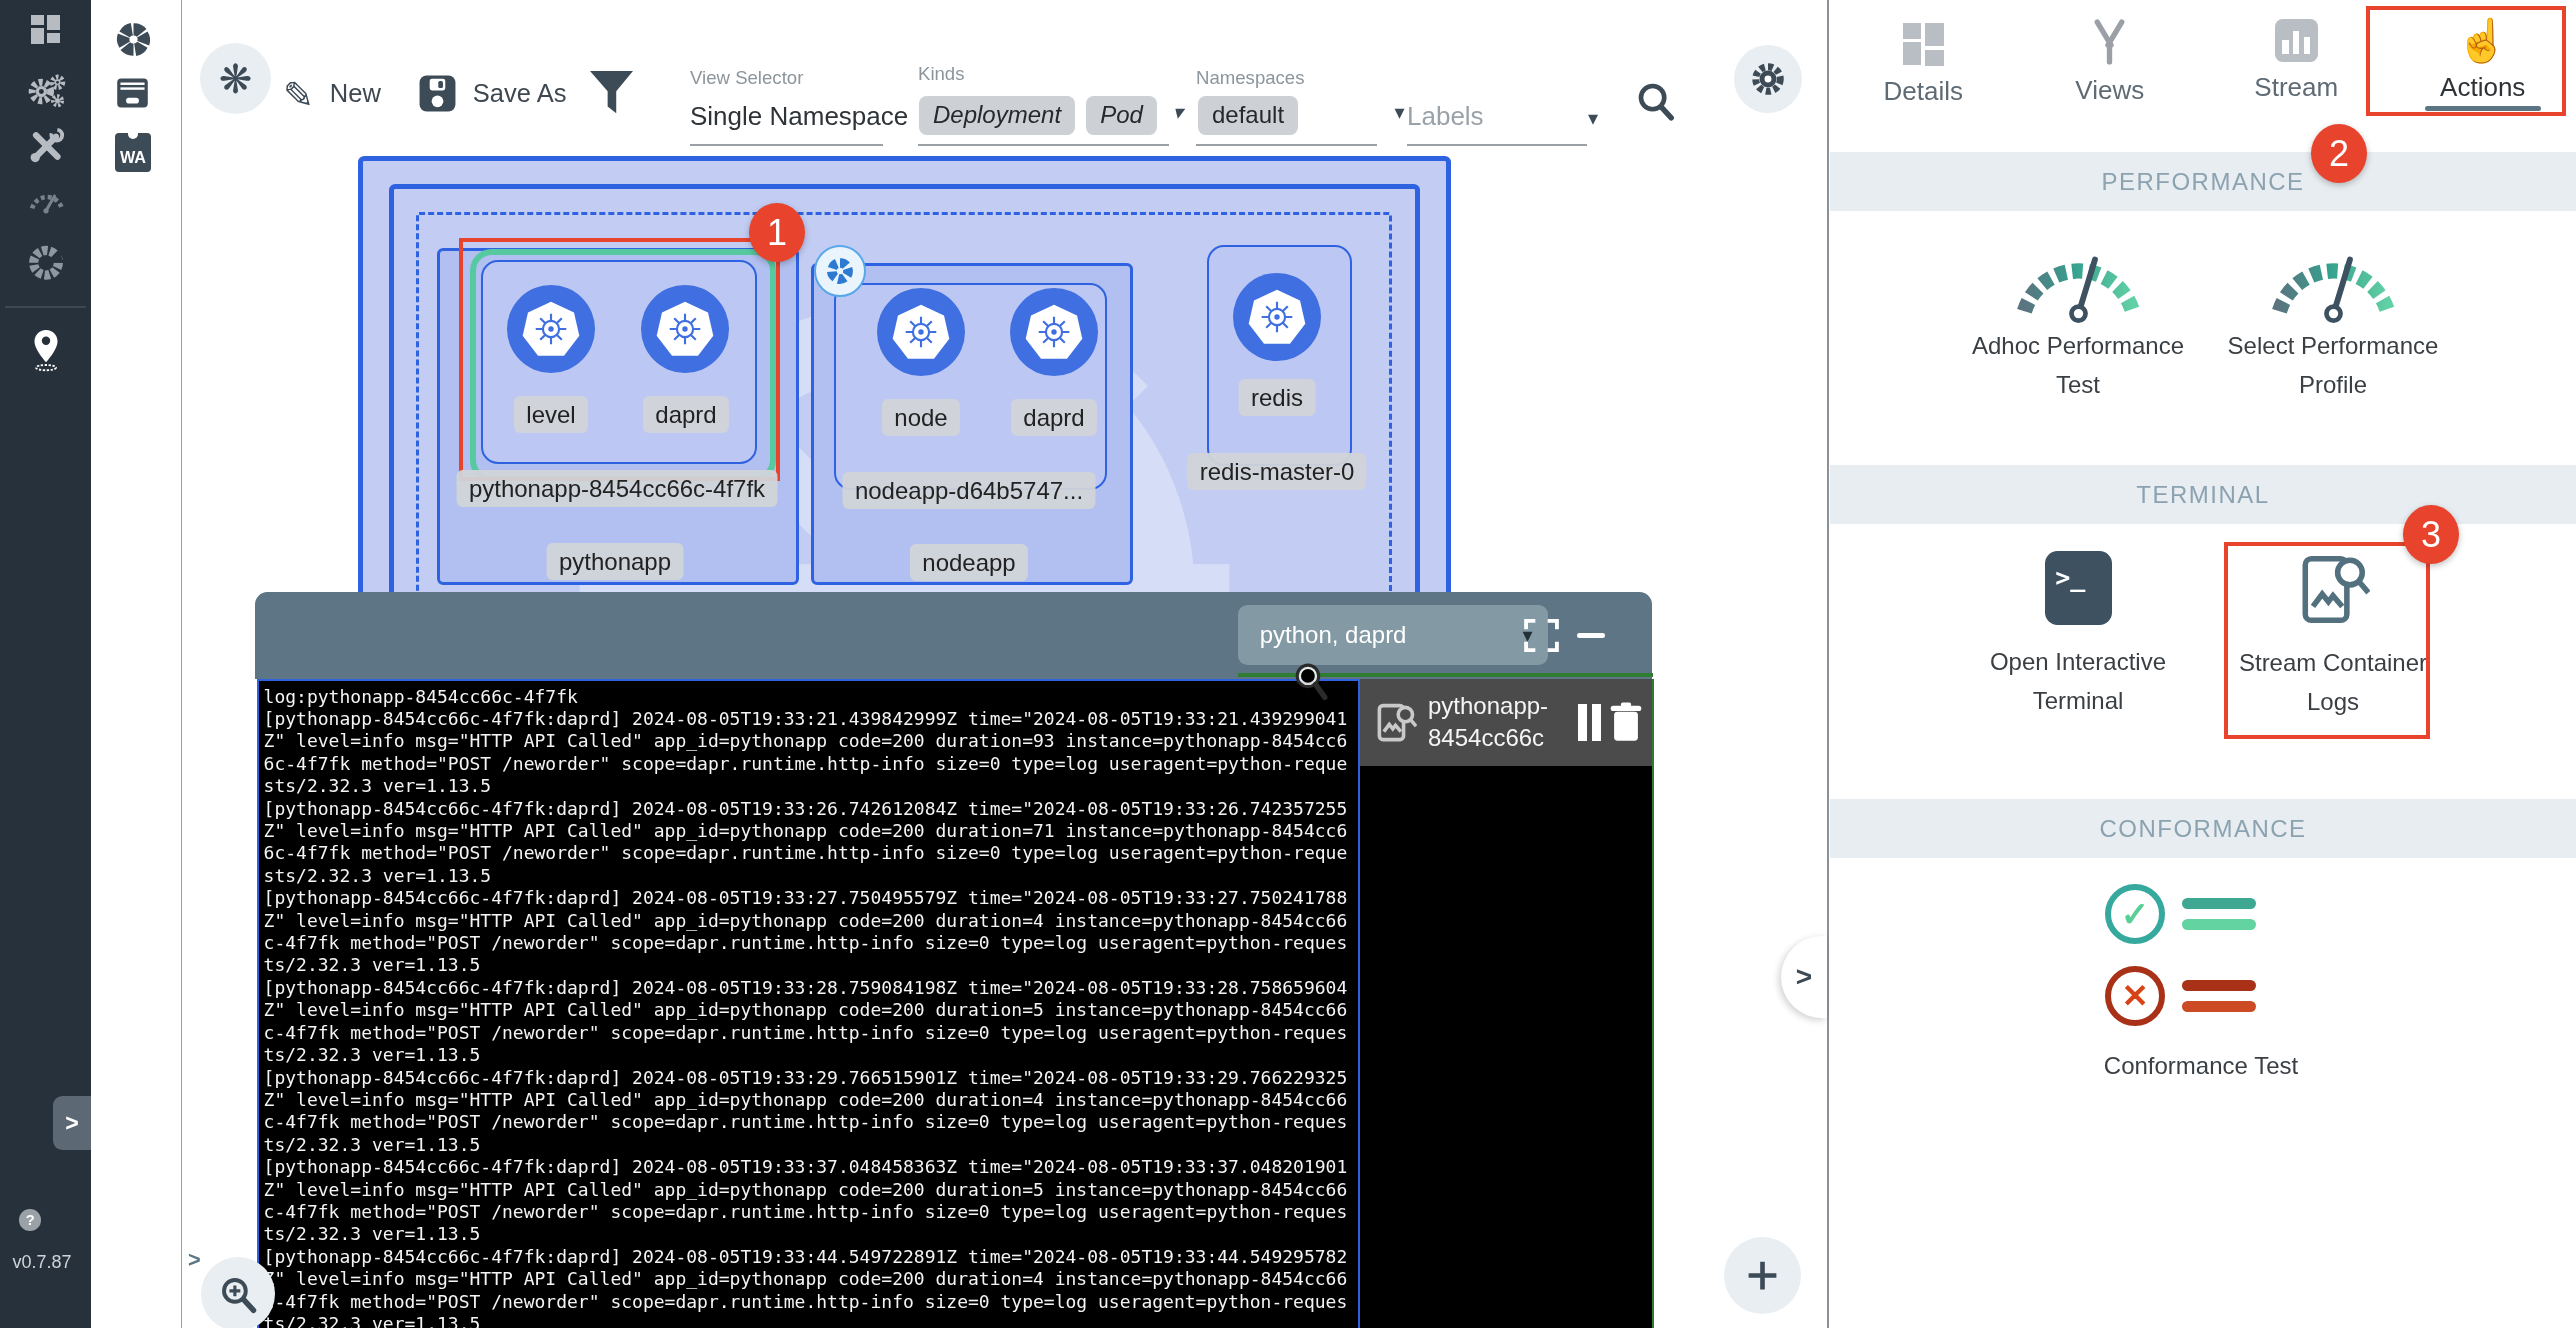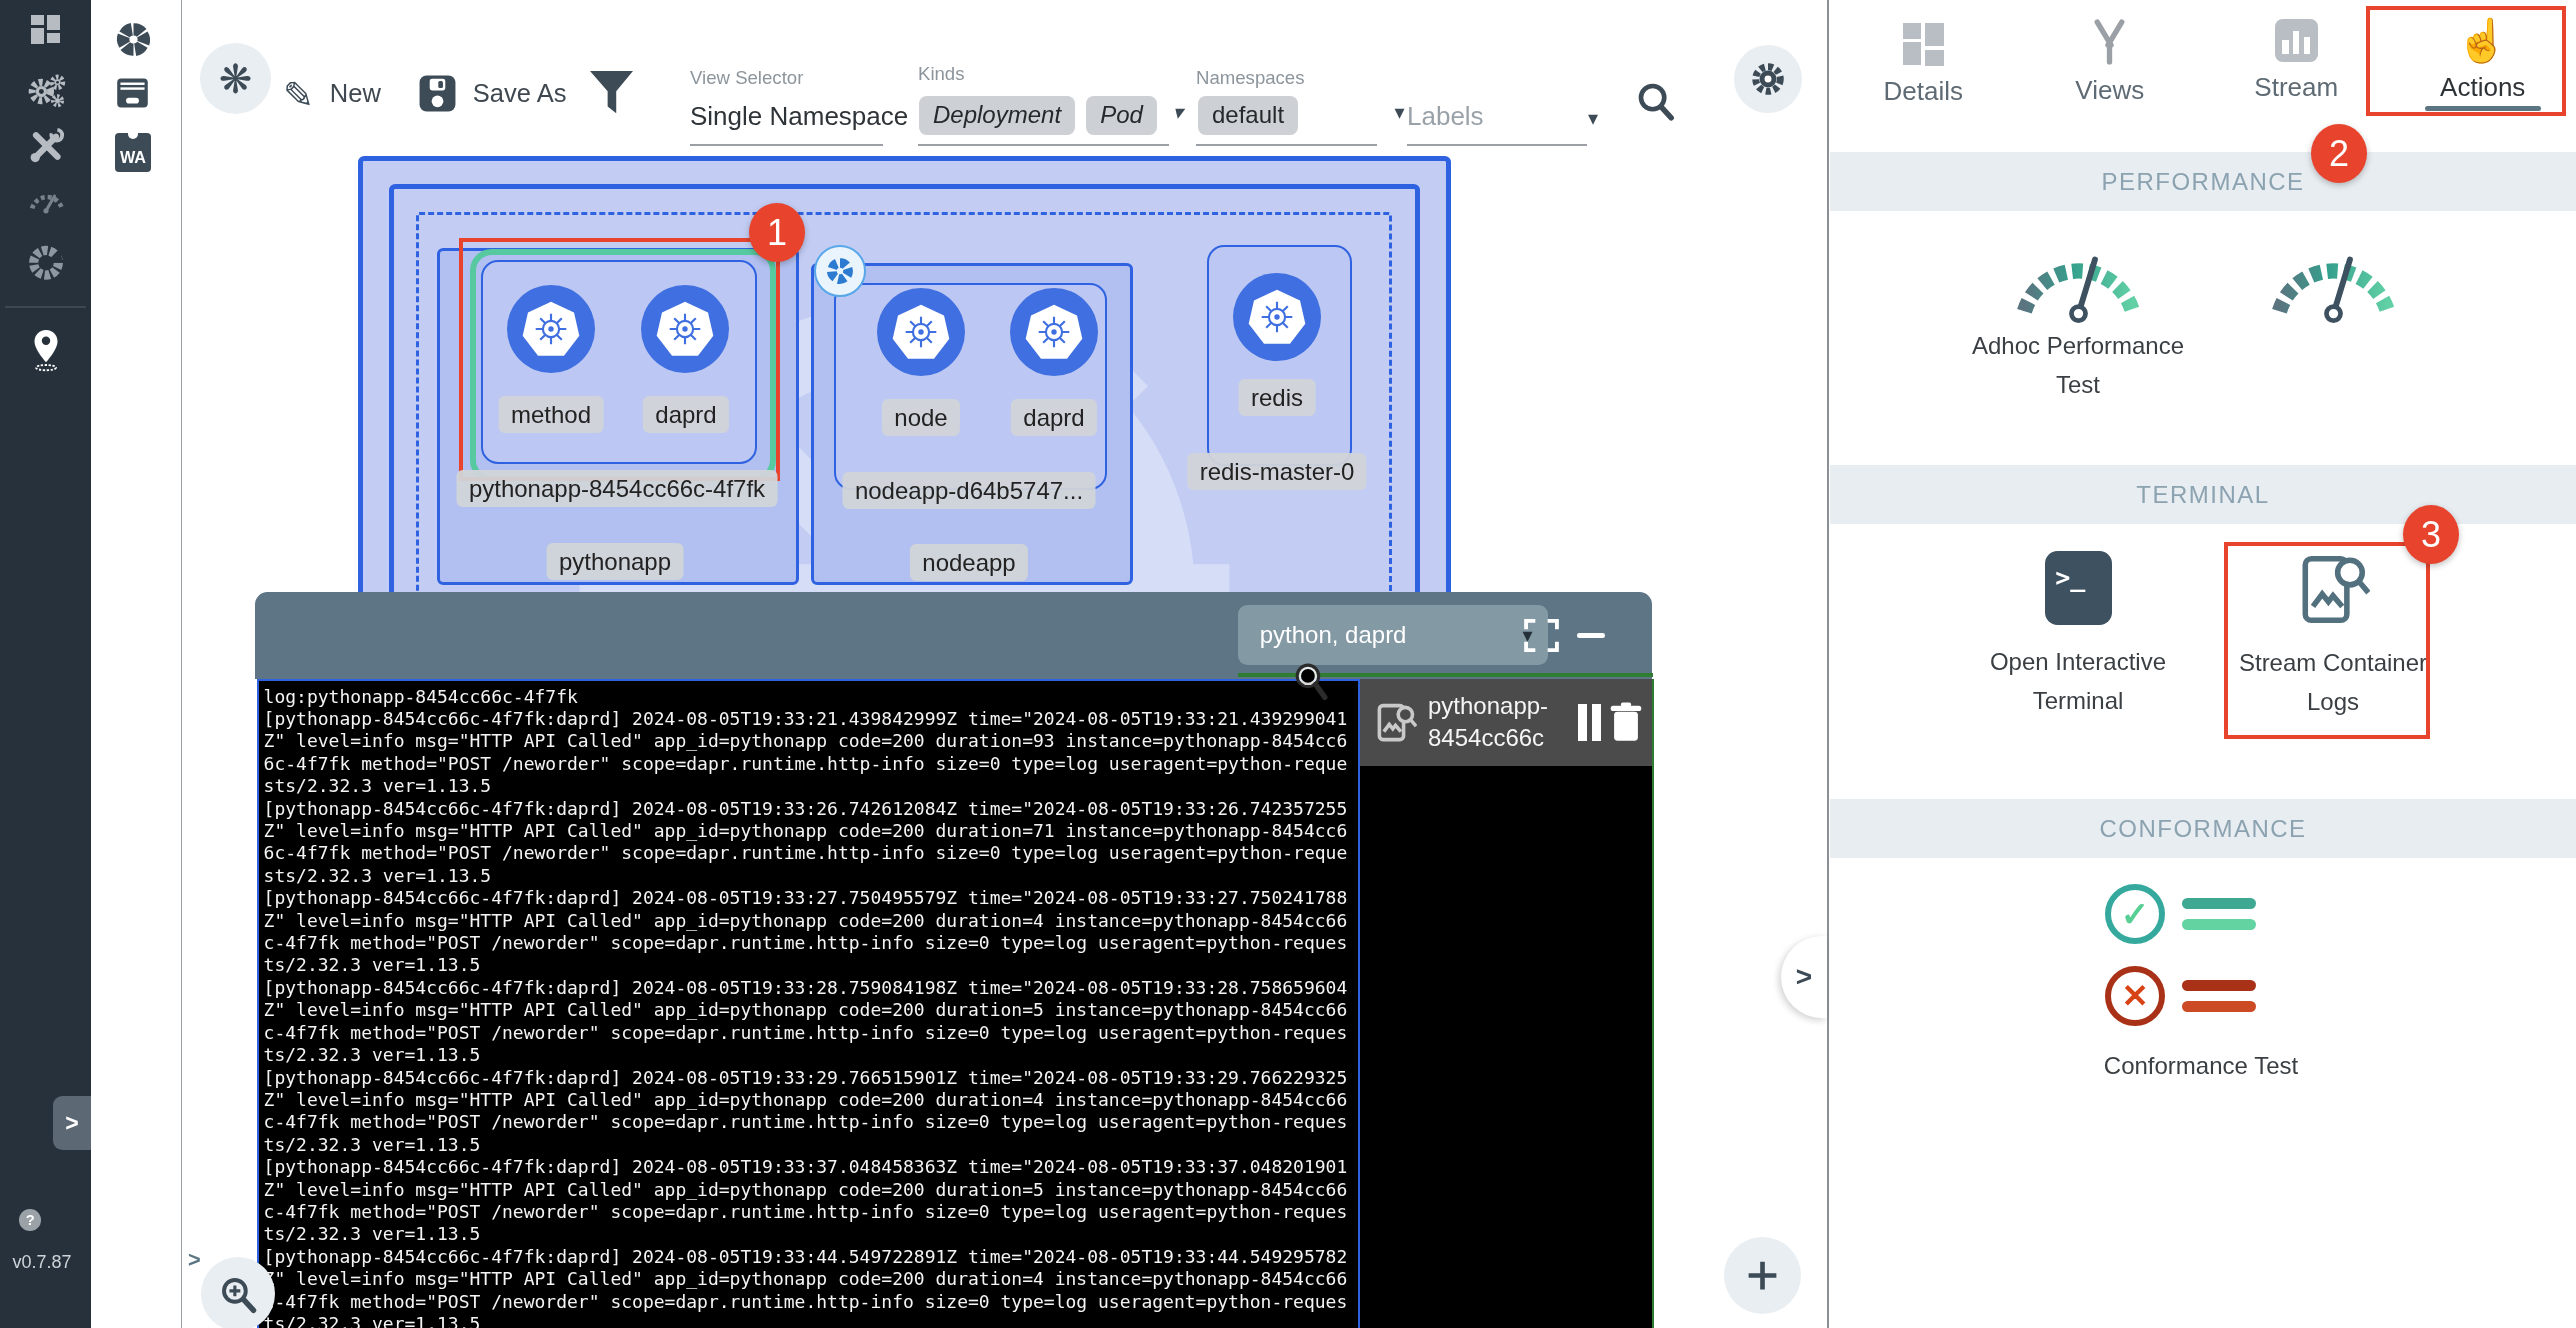--- a/index.html
+++ b/index.html
@@ -246,21 +246,21 @@
     <div class="hept">
       <svg width="36" height="36" viewBox="0 0 40 40">
           <g stroke="#3f6fe0" stroke-width="2.4" fill="none">
         <circle cx="20" cy="20" r="9"></circle>
             <path d="M20 3v8M20 29v8M3 20h8M29 20h8M8 8l6 6M26 26l6 6M32 8l-6 6M14 26l-6 6"></path>
           </g>
         <circle cx="20" cy="20" r="3" fill="#3f6fe0"></circle>
         </svg>
     </div>
   </div>
-  <div class="gchip abs" style="left:551px;top:396px;">method</div>
+  <div class="gchip abs" style="left:551px;top:396px;">level</div>
   <div class="gchip abs" style="left:686px;top:396px;">daprd</div>
   <div class="gchip abs" style="left:617px;top:470px;">pythonapp-8454cc66c-4f7fk</div>
   <div class="gchip abs" style="left:615px;top:543px;">pythonapp</div>
   <div class="red-badge abs" style="left:749px;top:203px;">1</div>
 
   <div class="dep-box abs" style="left:811px;top:263px;width:316px;height:316px;"></div>
   <div class="pod-box abs" style="left:834px;top:283px;width:269px;height:203px;"></div>
   <div class="knode abs" style="left:877px;top:288px;">
     <div class="hept">
       <svg width="36" height="36" viewBox="0 0 40 40">
@@ -443,20 +443,21 @@
       <circle cx="60" cy="72" r="6" fill="#fff" stroke="#3d5160" stroke-width="4"></circle>
     </svg>
     <div class="pitem-label">Adhoc Performance Test</div>
   </div>
   <div class="abs" style="left:2213px;top:229px;width:240px;text-align:center;">
     <svg width="147" height="94" viewBox="0 0 120 80">
       <path d="M14 70 A48 48 0 0 1 106 70" fill="none" stroke="url(#gg1)" stroke-width="13" stroke-dasharray="9 5"></path>
       <path d="M60 72 L74 26" stroke="#3d5160" stroke-width="5" stroke-linecap="round"></path>
       <circle cx="60" cy="72" r="6" fill="#fff" stroke="#3d5160" stroke-width="4"></circle>
     </svg>
+    <div class="pitem-label">Select Performance Profile</div>
   </div>
 
   <div class="band abs" style="top:465px;">TERMINAL</div>
 
   <div class="abs" style="left:1958px;top:551px;width:240px;text-align:center;">
     <div style="display:inline-block;width:67px;height:74px;background:#3d5160;border-radius:12.4px;text-align:left;">
       <span style="display:inline-block;margin:12.4px 0 0 10.8px;color:#fff;font-family:'DejaVu Sans Mono',monospace;font-size:25px;font-weight:700;">&gt;_</span>
     </div>
     <div class="pitem-label" style="margin-top:17px;">Open Interactive Terminal</div>
   </div>

